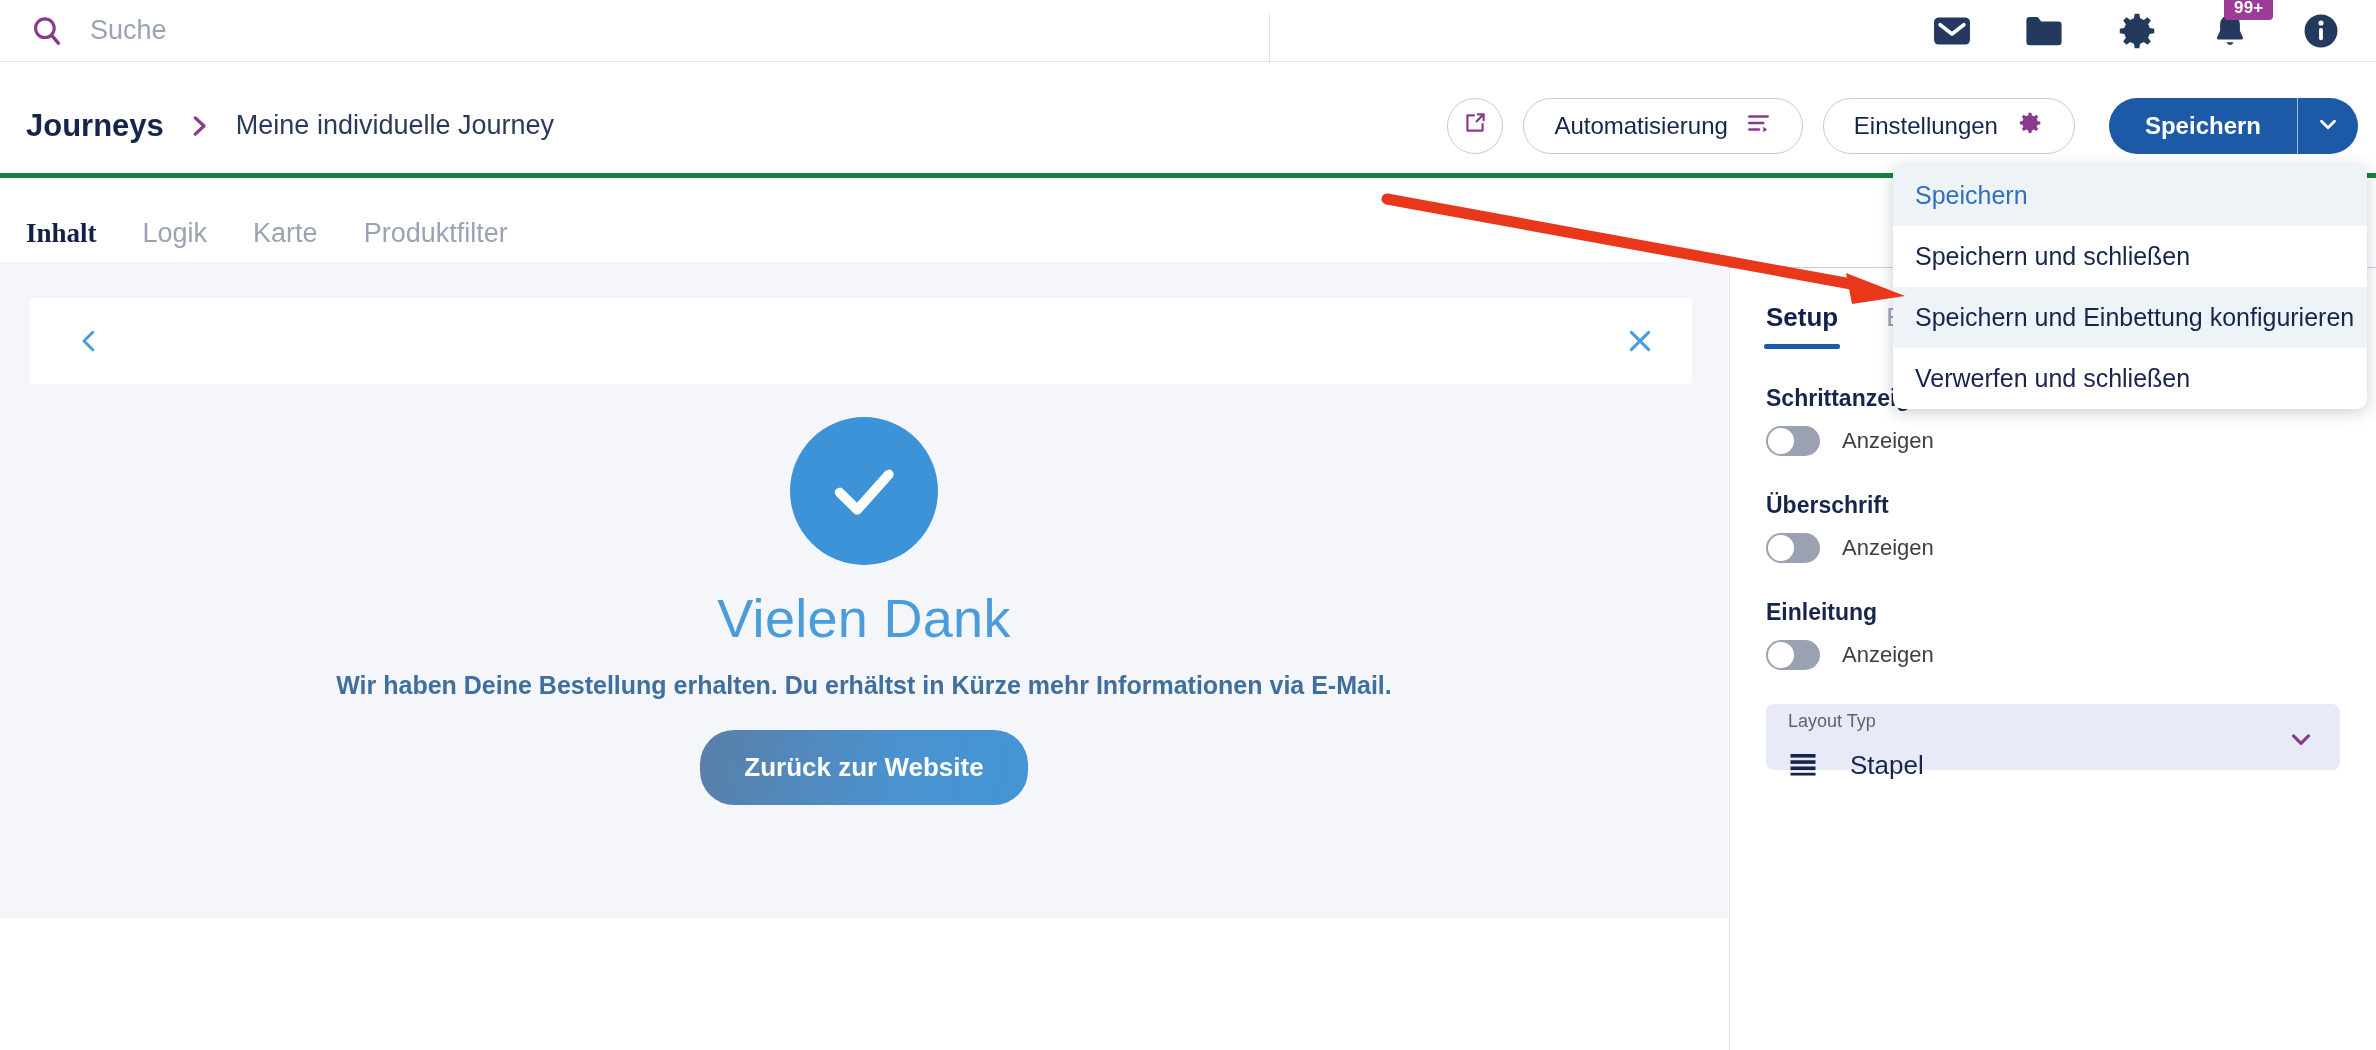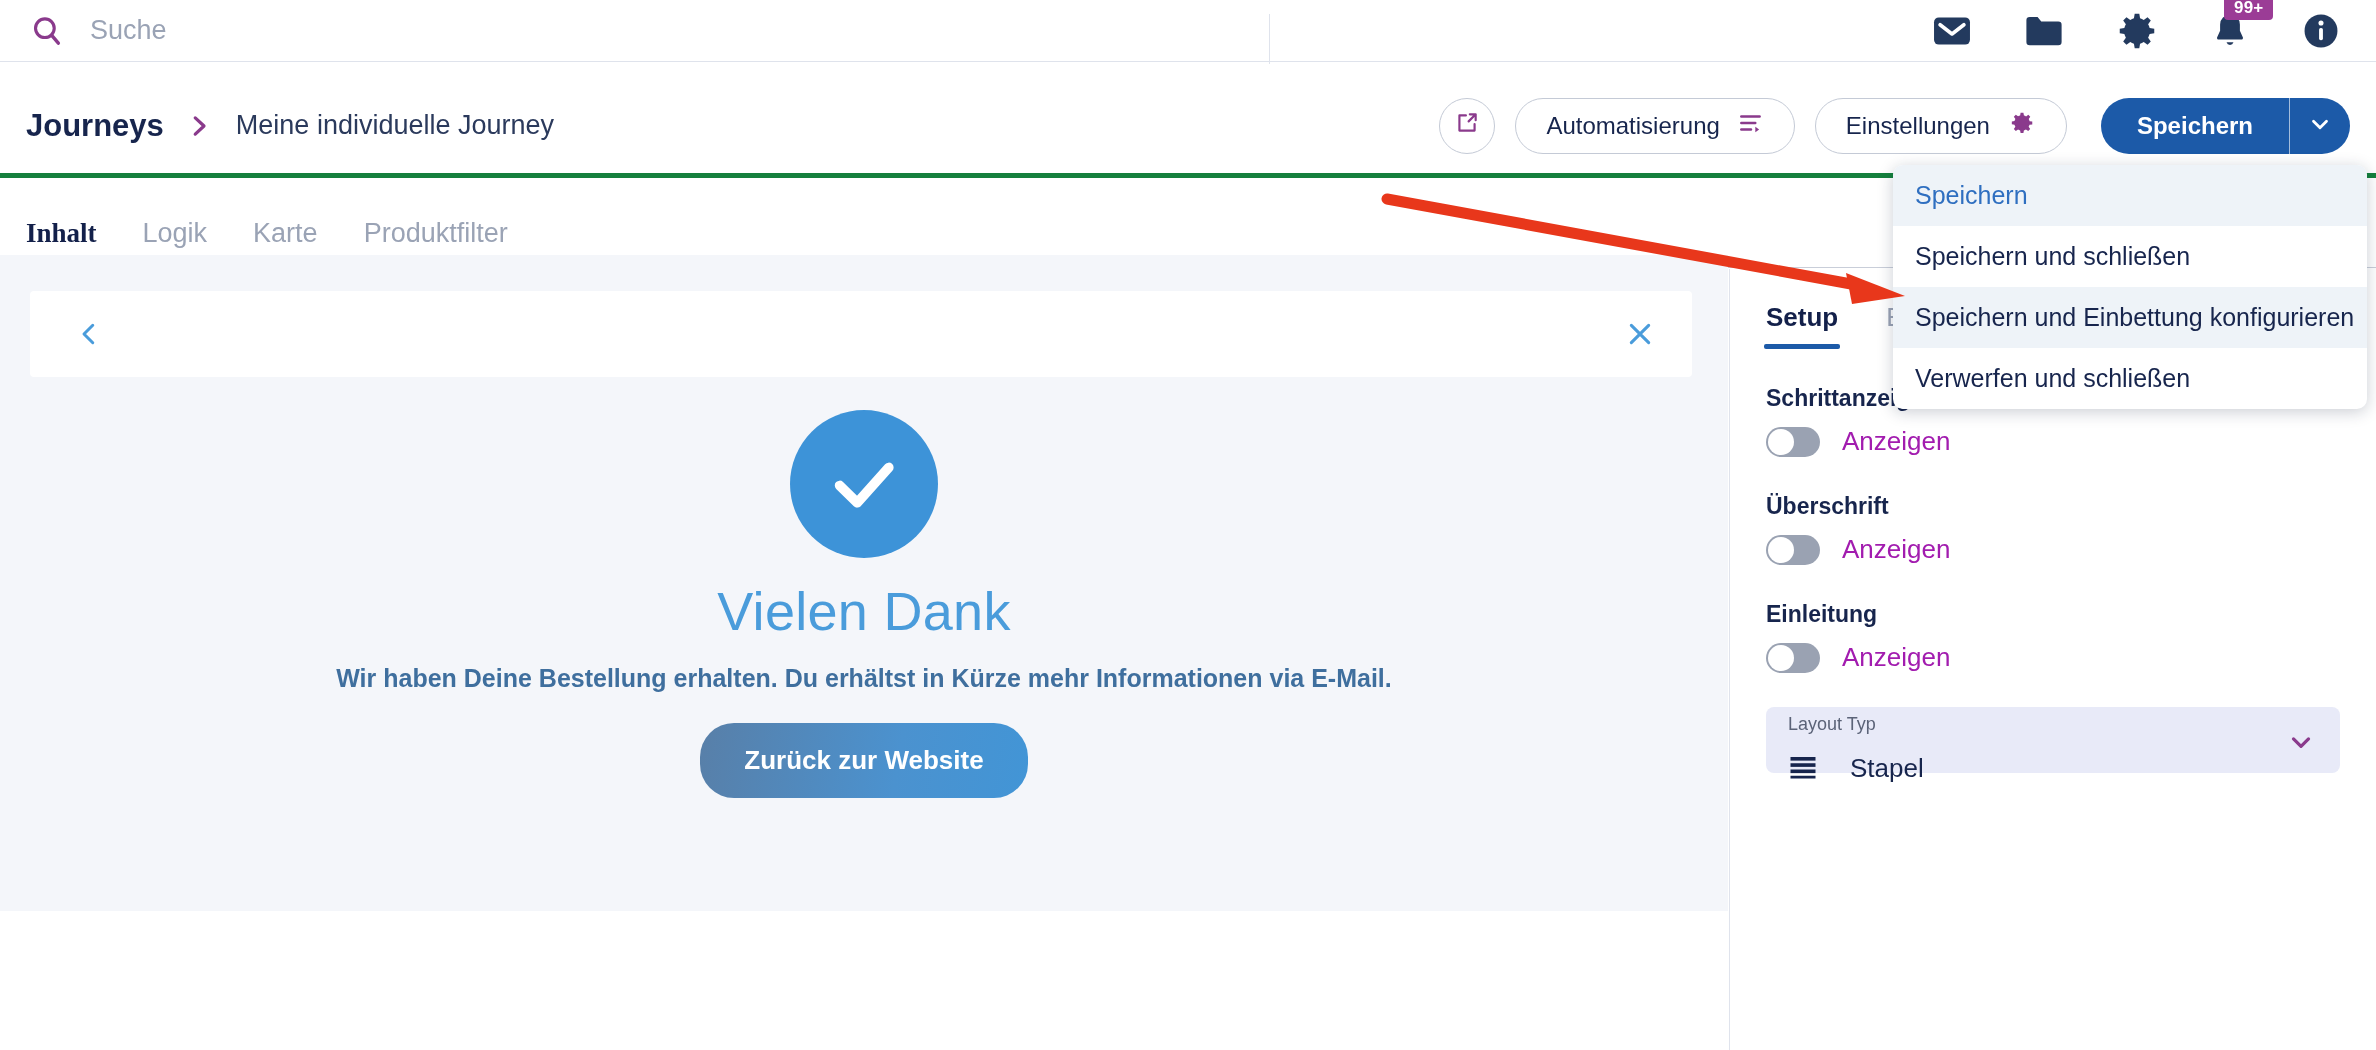--- a/index.html
+++ b/index.html
@@ -42,21 +42,21 @@
   .actionbar {
     position: absolute; left: 0; top: 78px; width: 2376px; height: 100px;
     background: #ffffff; border-bottom: 5px solid #15803d;
     display: flex; align-items: center; gap: 48px;
   }
   .crumb-wrap { display: flex; align-items: center; padding-left: 26px; flex: 1; }
   .crumb-root { font-size: 31px; font-weight: bold; color: #17254d; cursor: pointer; }
   .crumb-chev { margin: 0 22px 0 20px; display: flex; align-items: center; }
   .crumb-leaf { font-size: 27px; color: #2b3a5c; }
 
-  .act-right { display: flex; align-items: center; gap: 20px; padding-right: 26px; }
+  .act-right { display: flex; align-items: center; gap: 20px; padding-right: 18px; }
   .pill {
     display: flex; align-items: center; gap: 18px;
     height: 56px; border: 1px solid #c4cad6; border-radius: 30px;
     background: #fff; padding: 0 30px; cursor: pointer;
     font-size: 24px; color: #17254d; font-weight: 500; white-space: nowrap;
   }
   .pill.icon-only { width: 56px; padding: 0; justify-content: center; }
   .split {
     display: flex; align-items: stretch; height: 56px; border-radius: 30px;
     overflow: hidden; background: #1c5aa8; margin-left: 14px;
@@ -84,21 +84,21 @@
   }
   .tab:first-child { margin-left: 26px; font-family: Liberation Serif, serif; }
   .tab.active { color: #13204a; font-weight: bold; }
   .tab.active::after {
     content: ""; position: absolute; left: -4px; right: -4px; bottom: 0;
     height: 5px; background: #1c5aa8;
   }
 
   
   .canvas {
-    position: absolute; left: 0; top: 255px; width: 1728px; height: 656px;
+    position: absolute; left: 0; top: 262px; width: 1728px; height: 656px;
     background: #f4f6fa;
   }
   .preview-card {
     position: absolute; left: 30px; top: 36px; width: 1662px; height: 86px;
     background: #ffffff; border-radius: 4px;
     display: flex; align-items: center; justify-content: space-between;
     padding: 0 36px 0 44px;
   }
   .pv-back, .pv-close { cursor: pointer; display: flex; align-items: center; }
 
@@ -140,21 +140,21 @@
   .fld-label { font-size: 23px; font-weight: bold; color: #17254d; }
   .tgl-row { display: flex; align-items: center; gap: 22px; margin-top: 14px; }
   .toggle {
     width: 54px; height: 30px; border-radius: 16px; background: #9aa2b2;
     position: relative; cursor: pointer; flex: none;
   }
   .toggle .knob {
     position: absolute; left: 2px; top: 2px; width: 26px; height: 26px;
     border-radius: 50%; background: #ffffff;
   }
-  .tgl-text { font-size: 26px; color: #a21caf; }
+  .tgl-text { font-size: 22px; color: #404040; }
 
   .select-box {
     margin: 34px 36px 0 36px; height: 66px; background: #e8eaf8;
     border-radius: 8px; position: relative; padding: 8px 22px 0 22px;
     cursor: pointer;
   }
   .sel-label { font-size: 18px; color: #5b6378; line-height: 1; }
   .sel-value-row { display: flex; align-items: center; gap: 32px; margin-top: 20px; }
   .sel-value { font-size: 26px; color: #17254d; }
   .sel-caret { position: absolute; right: 24px; top: 20px; }

